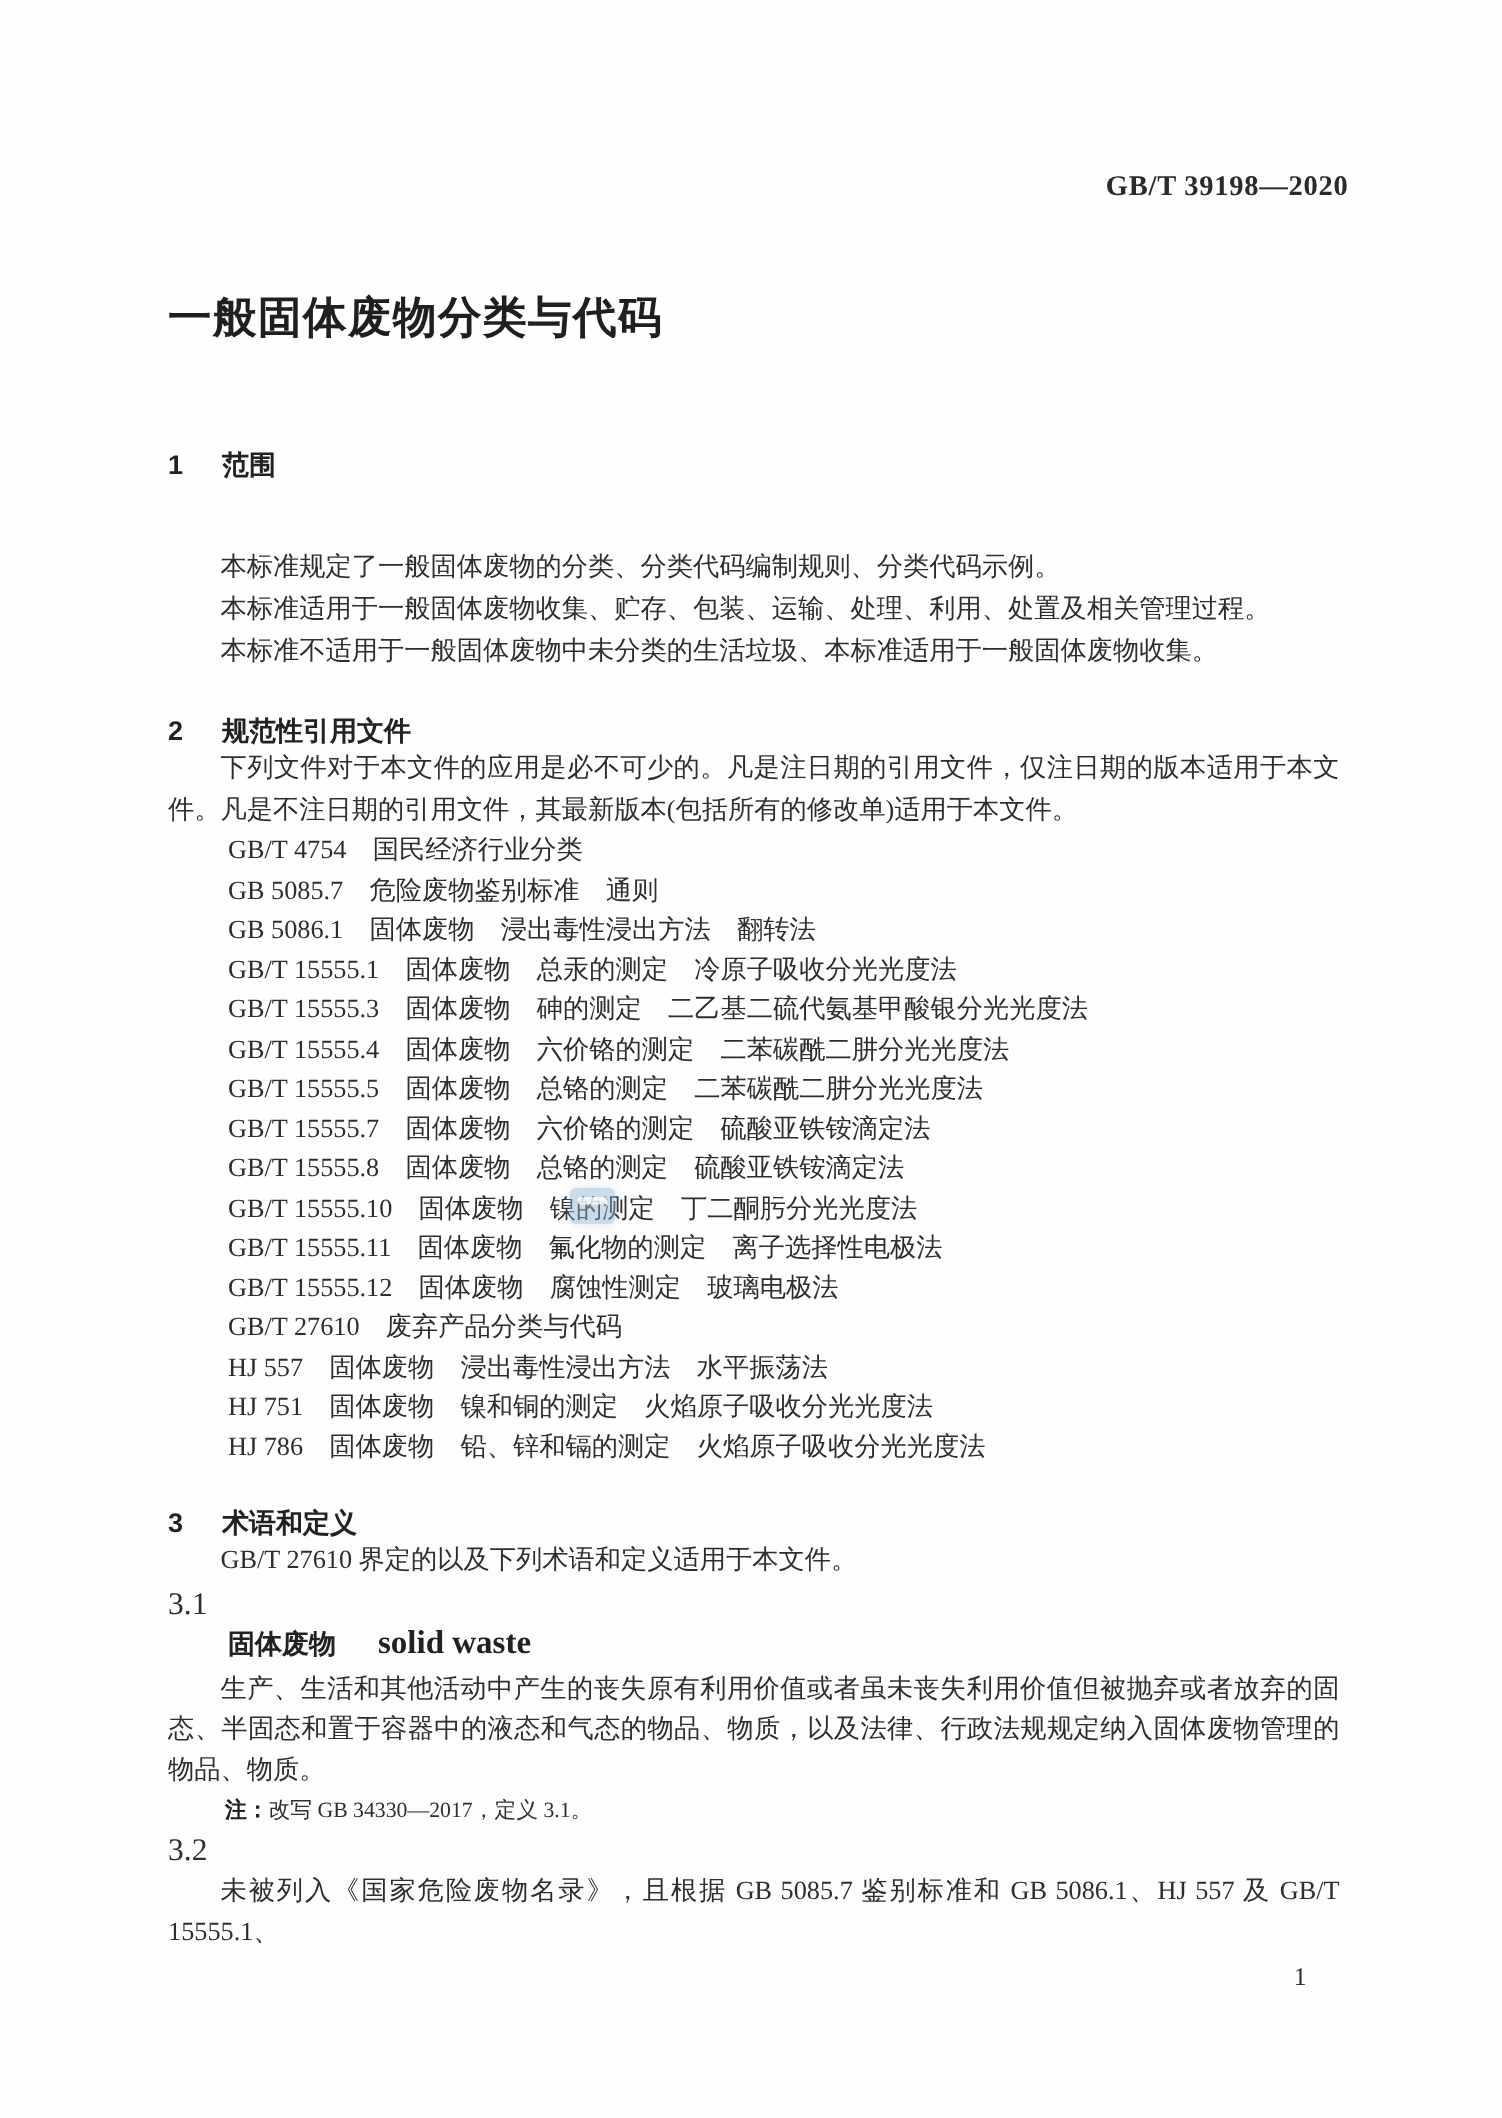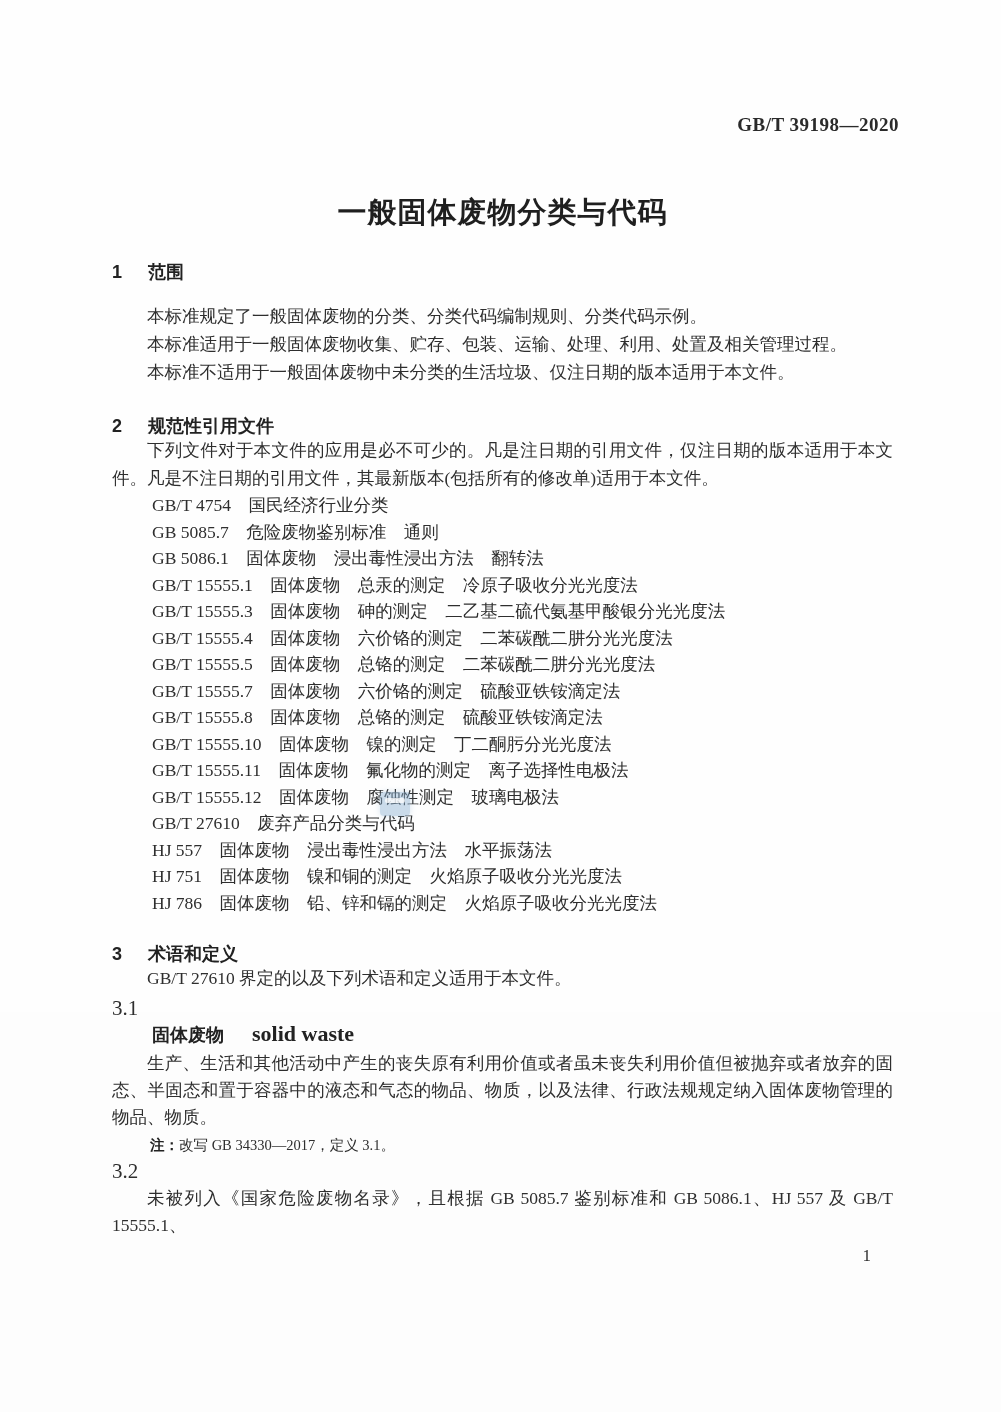--- a/index.html
+++ b/index.html
@@ -22,52 +22,52 @@
     font-size: 19px;
     font-weight: bold;
     color: #2a2a2a;
     letter-spacing: 0.5px;
   }
   .content {
     padding: 196px 108px 0 112px; 
   }
   .doc-title {
     margin: 0;
-    text-align: center;
+    text-align: left;
     font-family: "Liberation Sans", "DejaVu Sans", sans-serif;
     font-size: 29px;
     font-weight: bold;
     color: #1f1f1f;
     line-height: 32px;
     letter-spacing: 1px;
   }
   .sec-heading {
     margin: 0;
     font-family: "Liberation Sans", "DejaVu Sans", sans-serif;
     font-size: 18px;
     font-weight: bold;
     color: #222;
     line-height: 20px;
   }
   .sec-heading .sec-num {
     display: inline-block;
     width: 36px;
   }
-  .sec1 { margin-top: 34px; }
+  .sec1 { margin-top: 72px; }
   .sec2 { margin-top: 30px; }
   .sec3 { margin-top: 28px; }
   p.body-line {
     margin: 0;
     font-size: 17.5px;
     line-height: 28px;
     color: #2e2e2e;
     text-align: justify;
   }
   p.indent { text-indent: 2em; }
-  .scope-block { margin-top: 20px; }
+  .scope-block { margin-top: 43px; }
   .norm-intro { margin-top: 22px; }
   .ref-list { margin: 0; }
   p.ref-item {
     margin: 0;
     padding-left: 40px;
     font-size: 17.5px;
     line-height: 26.5px;
     color: #2e2e2e;
   }
   .terms-intro { margin-top: 20px; }
@@ -146,21 +146,21 @@
   <div class="content">
 
     <h1 class="doc-title">一般固体废物分类与代码</h1>
 
     <h2 class="sec-heading sec1">
       <span class="sec-num">1</span><span>范围</span>
     </h2>
     <div class="scope-block">
       <p class="body-line indent">本标准规定了一般固体废物的分类、分类代码编制规则、分类代码示例。</p>
       <p class="body-line indent">本标准适用于一般固体废物收集、贮存、包装、运输、处理、利用、处置及相关管理过程。</p>
-      <p class="body-line indent">本标准不适用于一般固体废物中未分类的生活垃圾、仅注日期的版本适用于本文件。</p>
+      <p class="body-line indent">本标准不适用于一般固体废物中未分类的生活垃圾、本标准适用于一般固体废物收集。</p>
     </div>
 
     <h2 class="sec-heading sec2">
       <span class="sec-num">2</span><span>规范性引用文件</span>
     </h2>
     <p class="body-line indent norm-intro">下列文件对于本文件的应用是必不可少的。凡是注日期的引用文件，仅注日期的版本适用于本文件。凡是不注日期的引用文件，其最新版本(包括所有的修改单)适用于本文件。</p>
 
     <div class="ref-list">
       <p class="ref-item">GB/T 4754　国民经济行业分类</p>
       <p class="ref-item">GB 5085.7　危险废物鉴别标准　通则</p>

